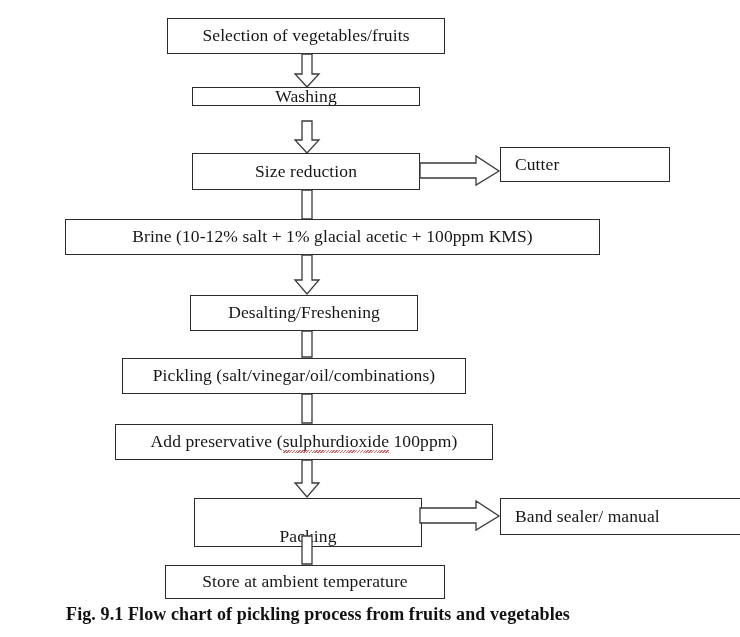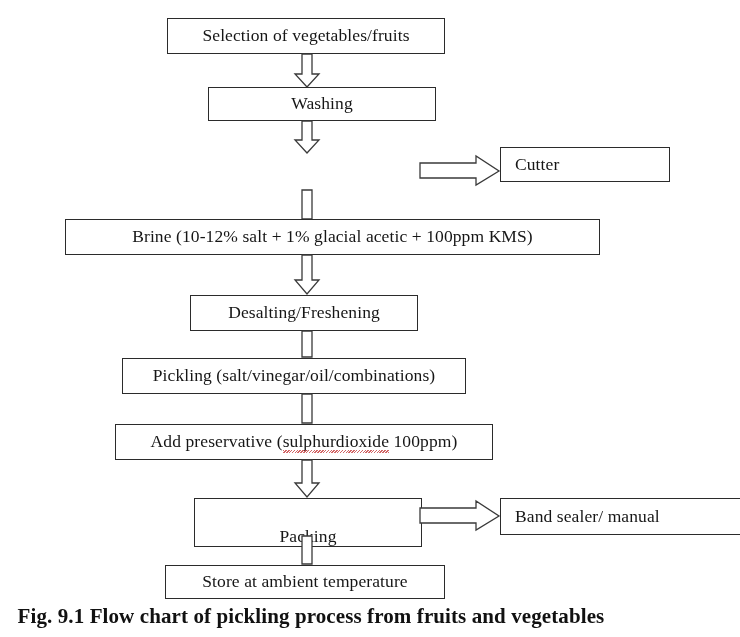--- a/index.html
+++ b/index.html
@@ -58,54 +58,57 @@
   }
   .connector {
     position: absolute;
   }
   .connector svg {
     display: block;
     overflow: visible;
   }
   .caption {
     position: absolute;
-    left: 9px;
+    left: 16px;
     width: 604px;
     text-align: center;
     font-weight: bold;
-    font-size: 21px;
+    font-size: 18px;
     color: #111111;
     letter-spacing: 0.1px;
   }
 </style>
 </head>
 <body>
 
 <div id="flowchart">
 
   <div class="node" style="left:167px; top:18px; width:278px; height:36px;">
     <span>Selection of vegetables/fruits</span>
   </div>
 
   <div class="connector" style="left:292px; top:54px; width:30px; height:34px;">
     <svg width="30" height="34" viewBox="0 0 30 34">
       <path d="M10,0 L20,0 L20,20 L27,20 L15,33 L3,20 L10,20 Z" fill="#ffffff" stroke="#3a3a3a" stroke-width="1.3"></path>
     </svg>
   </div>
 
-  <div class="node" style="left:208px; top:87px; width:228px; height:34px;">
+  <div class="node" style="left:192px; top:87px; width:228px; height:19px;">
     <span>Washing</span>
   </div>
 
   <div class="connector" style="left:292px; top:121px; width:30px; height:33px;">
     <svg width="30" height="33" viewBox="0 0 30 33">
       <path d="M10,0 L20,0 L20,19 L27,19 L15,32 L3,19 L10,19 Z" fill="#ffffff" stroke="#3a3a3a" stroke-width="1.3"></path>
     </svg>
   </div>
 
+  <div class="node" style="left:192px; top:153px; width:228px; height:37px;">
+    <span>Size reduction</span>
+  </div>
 
   <div class="connector" style="left:420px; top:154px; width:80px; height:36px;">
     <svg width="80" height="36" viewBox="0 0 80 36">
       <path d="M0,9 L56,9 L56,2 L79,17 L56,31 L56,24 L0,24 Z" fill="#ffffff" stroke="#3a3a3a" stroke-width="1.3"></path>
     </svg>
   </div>
 
   <div class="node left-align" style="left:500px; top:147px; width:170px; height:35px;">
     <span>Cutter</span>
   </div>

